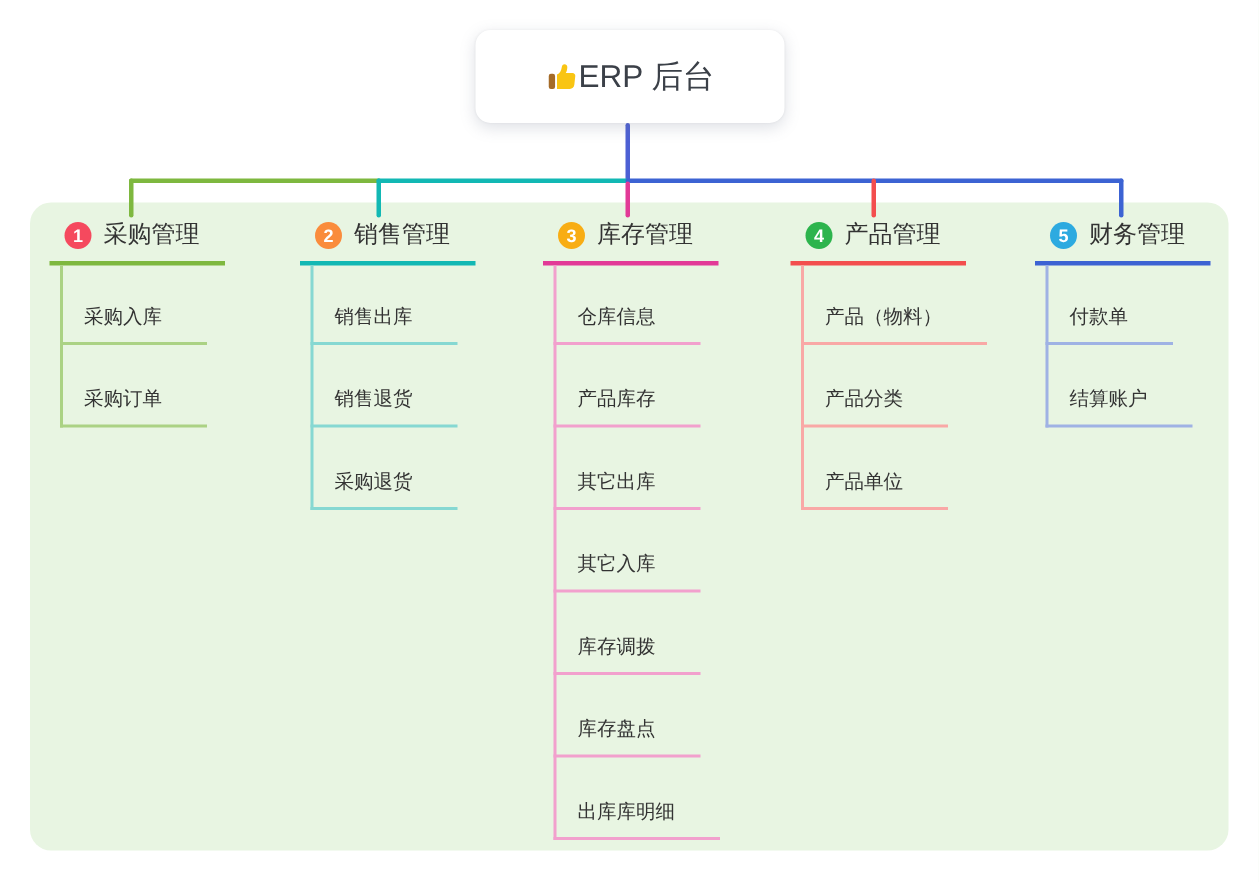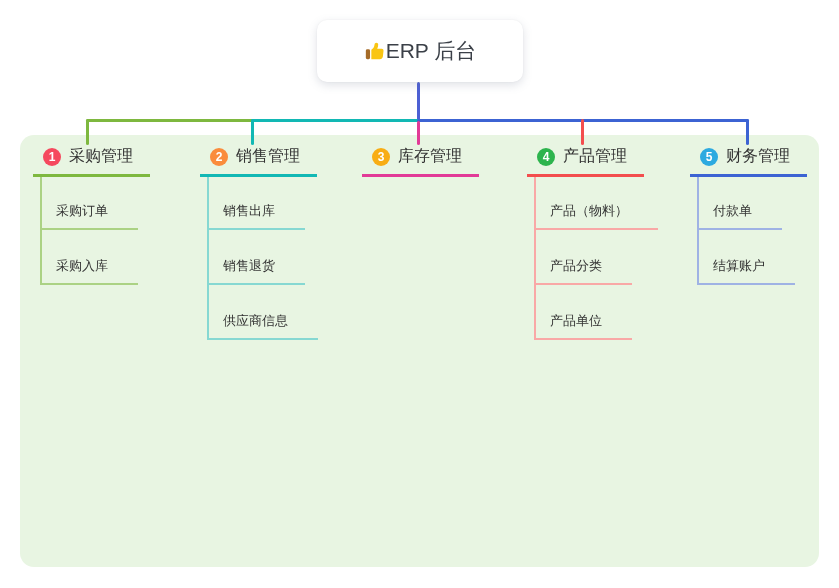--- a/index.html
+++ b/index.html
@@ -55,41 +55,50 @@
     </span>
     <span>ERP 后台</span>
   </div>
 
   <div class="branch" style="left: 33px; --c: #7eb83f; --lc: #abd284; --bc: #f5495e;">
     <div class="branch-header">
       <span class="badge">1</span>
       <span>采购管理</span>
     </div>
     <div class="children">
+      <div class="child">采购入库</div>
       <div class="child">采购订单</div>
-      <div class="child">采购入库</div>
     </div>
   </div>
 
   <div class="branch" style="left: 200px; --c: #12b8b4; --lc: #86d8d2; --bc: #fa8c3c;">
     <div class="branch-header">
       <span class="badge">2</span>
       <span>销售管理</span>
     </div>
     <div class="children">
       <div class="child">销售出库</div>
       <div class="child">销售退货</div>
-      <div class="child">供应商信息</div>
+      <div class="child">采购退货</div>
     </div>
   </div>
 
   <div class="branch" style="left: 362px; --c: #e23a97; --lc: #f2a0cd; --bc: #f8ad14;">
     <div class="branch-header">
       <span class="badge">3</span>
       <span>库存管理</span>
+    </div>
+    <div class="children">
+      <div class="child">仓库信息</div>
+      <div class="child">产品库存</div>
+      <div class="child">其它出库</div>
+      <div class="child">其它入库</div>
+      <div class="child">库存调拨</div>
+      <div class="child">库存盘点</div>
+      <div class="child">出库库明细</div>
     </div>
   </div>
 
   <div class="branch" style="left: 527px; --c: #f34e4e; --lc: #f9a8a6; --bc: #2db44d;">
     <div class="branch-header">
       <span class="badge">4</span>
       <span>产品管理</span>
     </div>
     <div class="children">
       <div class="child">产品（物料）</div>

